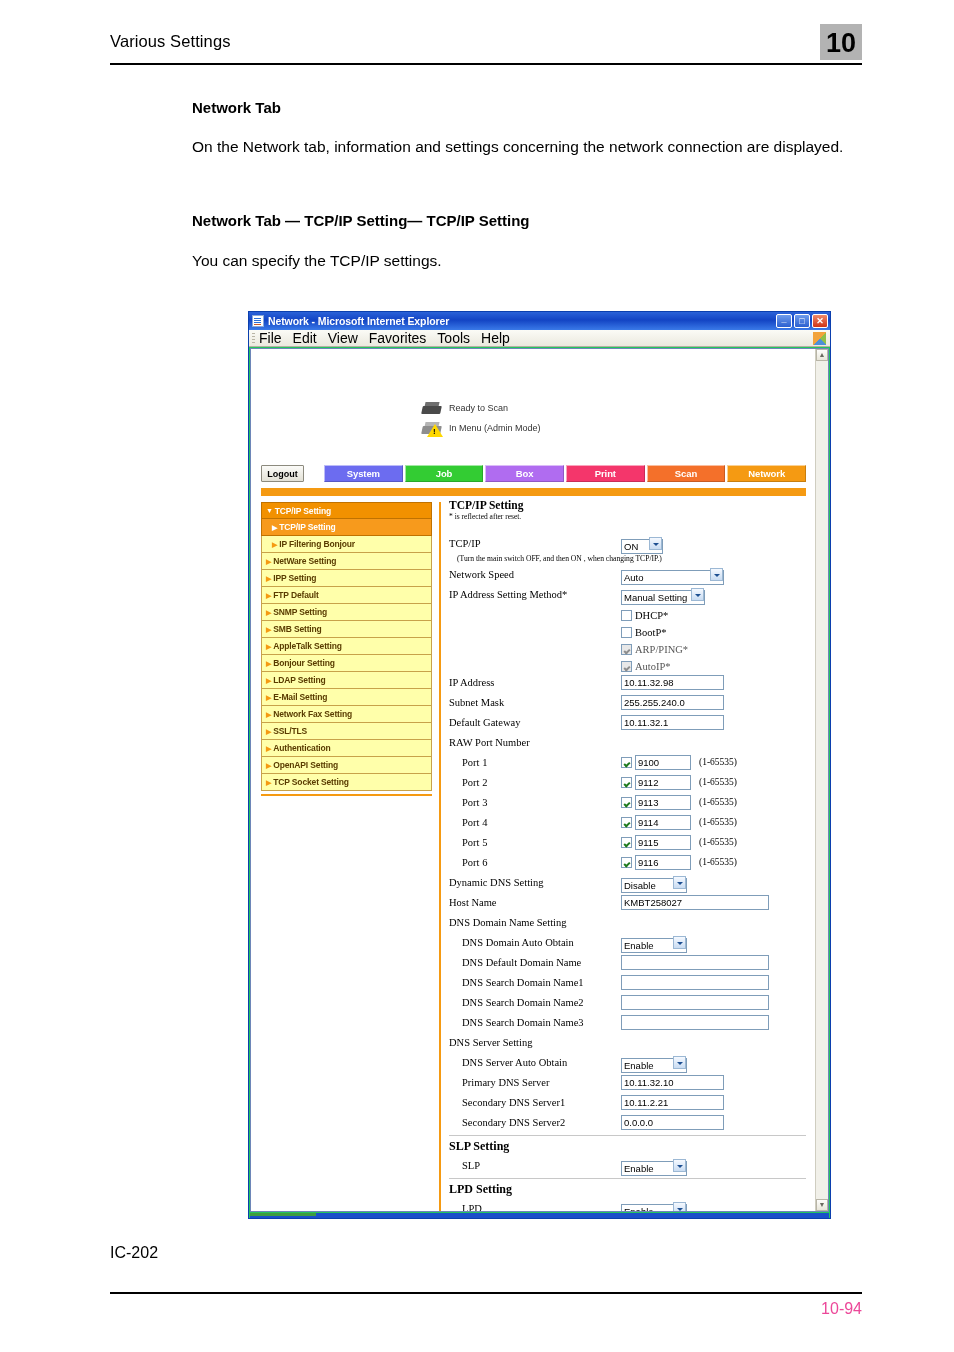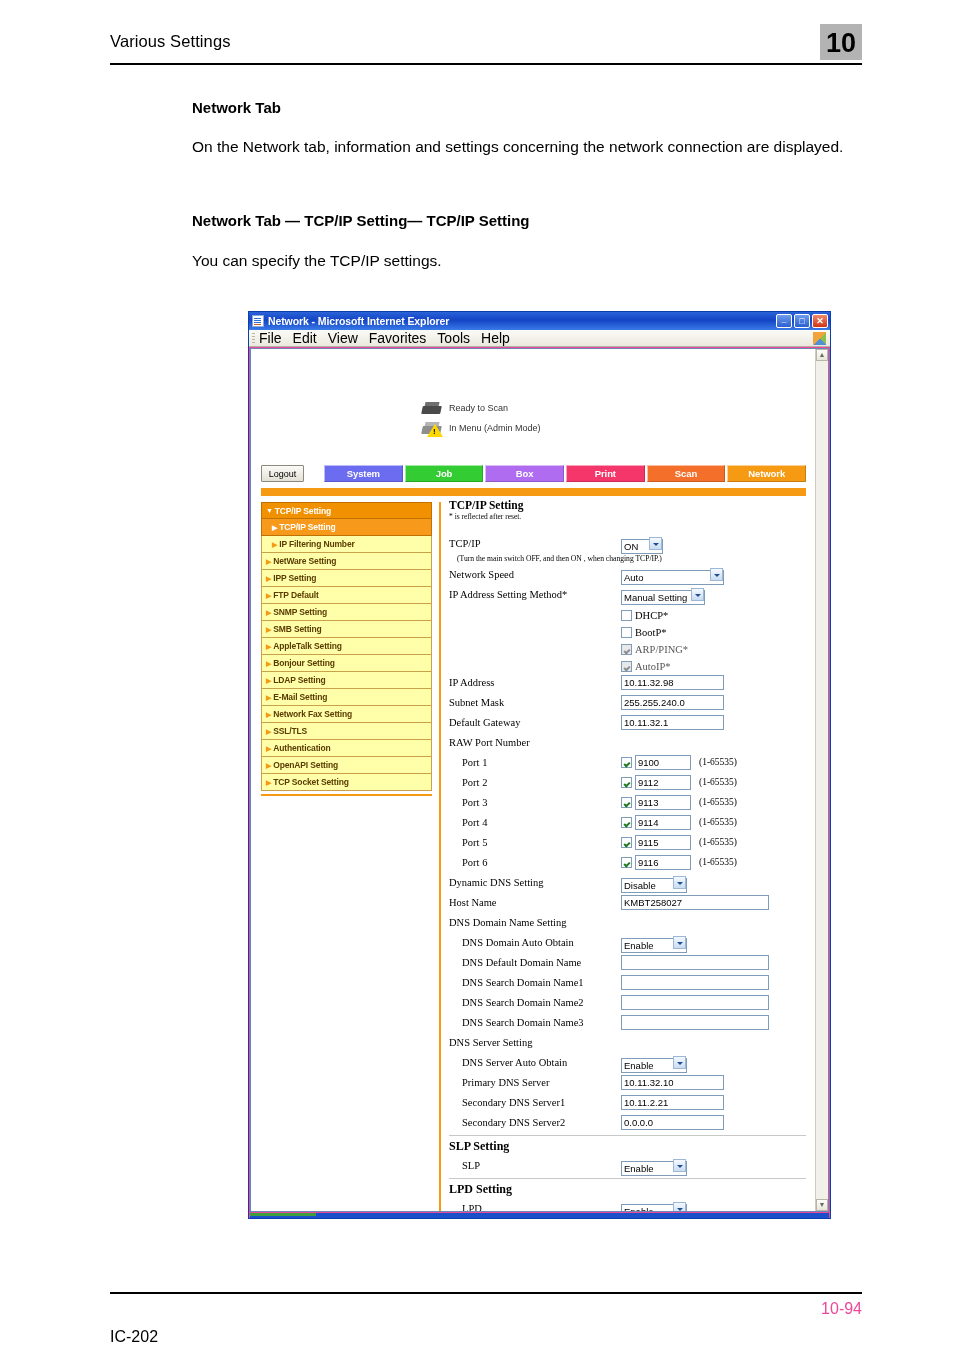--- a/index.html
+++ b/index.html
@@ -83,21 +83,21 @@
   #p-tcpip { top: 250px; }
 
   
   .browser-window {
     position: absolute;
     left: 248px;
     top: 311px;
     width: 583px;
     height: 908px;
     border: 1px solid #0b3fae;
-    background: #ec4899;
+    background: #22c55e;
     box-sizing: border-box;
   }
   .titlebar {
     height: 18px;
     background: linear-gradient(180deg, #2a62d8 0%, #1344c4 45%, #3a7ae8 100%);
     display: flex;
     align-items: center;
     padding: 0 2px 0 3px;
     box-sizing: border-box;
   }
@@ -297,20 +297,21 @@
     background: linear-gradient(180deg,#fbfbf8,#e3e1d6);
     border: 1px solid #8c8a7e;
     border-radius: 1px;
     font-size: 9px;
     color: #000;
     display: flex;
     align-items: center;
     justify-content: center;
     box-sizing: border-box;
     flex: none;
+    font-weight: bold;
   }
   .tab-list {
     display: flex;
     margin-left: 20px;
     gap: 2px;
     flex: 1;
   }
   .tab {
     flex: 1;
     color: #fff;
@@ -578,21 +579,21 @@
     position: absolute;
     left: 110px;
     top: 1292px;
     width: 752px;
     height: 2px;
     background: #000;
   }
   .footer-left {
     position: absolute;
     left: 110px;
-    top: 1328px;
+    top: 1244px;
     font-size: 16px;
     color: #000;
   }
   .footer-right {
     position: absolute;
     right: 92px;
     top: 1300px;
     font-size: 16px;
     color: #ec4899;
   }
@@ -680,21 +681,21 @@
         <div class="side-item header">
           <span class="caret down">▼</span>
           <span>TCP/IP Setting</span>
         </div>
         <div class="side-item active">
           <span class="caret right-w">▶</span>
           <span>TCP/IP Setting</span>
         </div>
         <div class="side-item indent">
           <span class="caret right-o">▶</span>
-          <span>IP Filtering Number</span>
+          <span>IP Filtering Bonjour</span>
         </div>
         <div class="side-item">
           <span class="caret right-o">▶</span>
           <span>NetWare Setting</span>
         </div>
         <div class="side-item">
           <span class="caret right-o">▶</span>
           <span>IPP Setting</span>
         </div>
         <div class="side-item">

